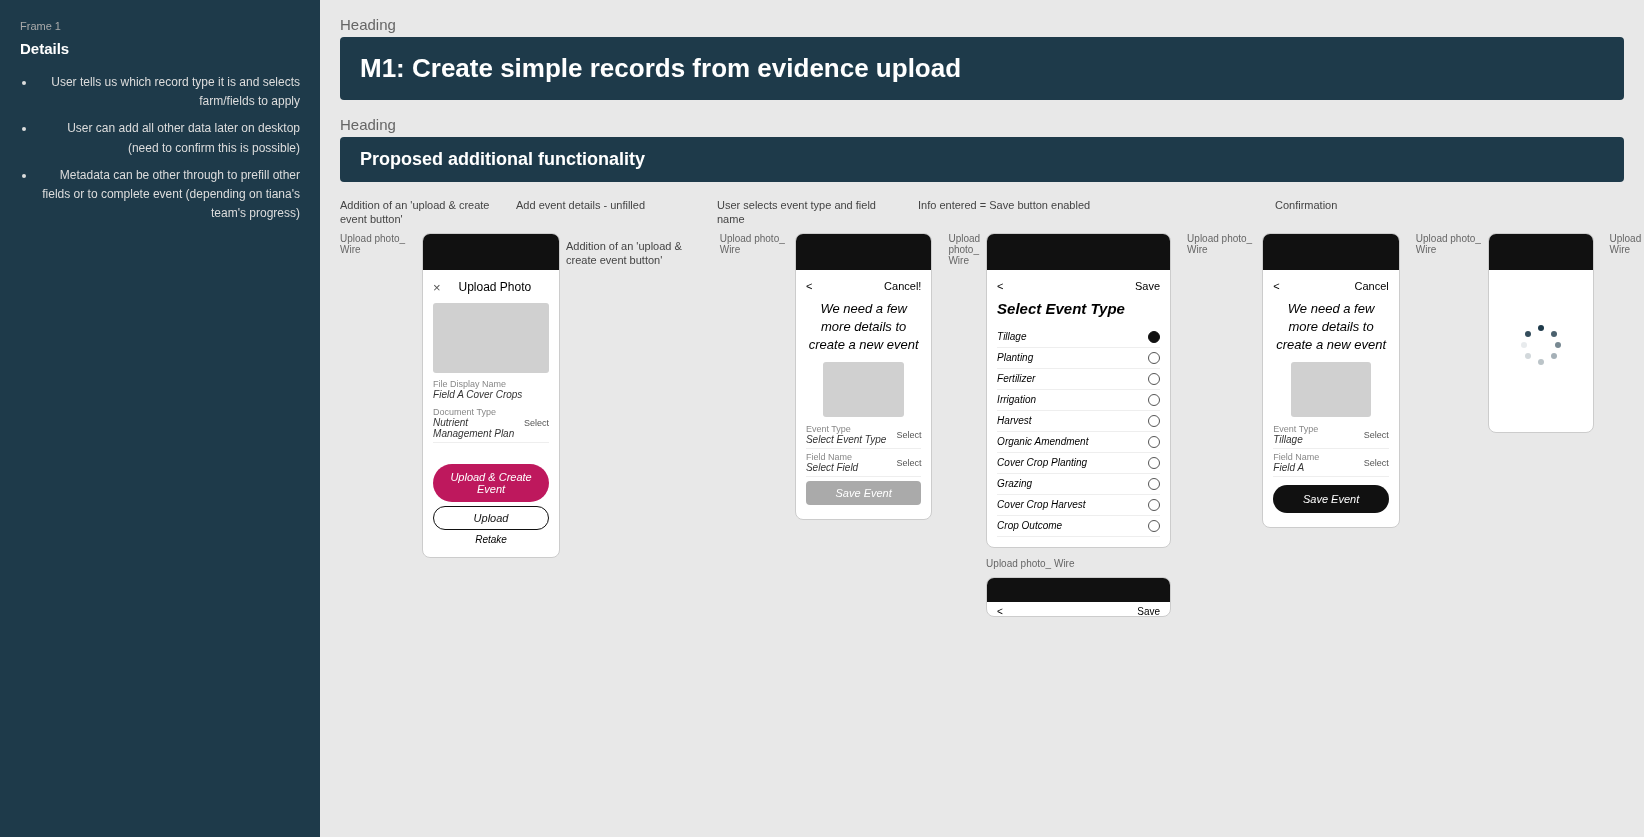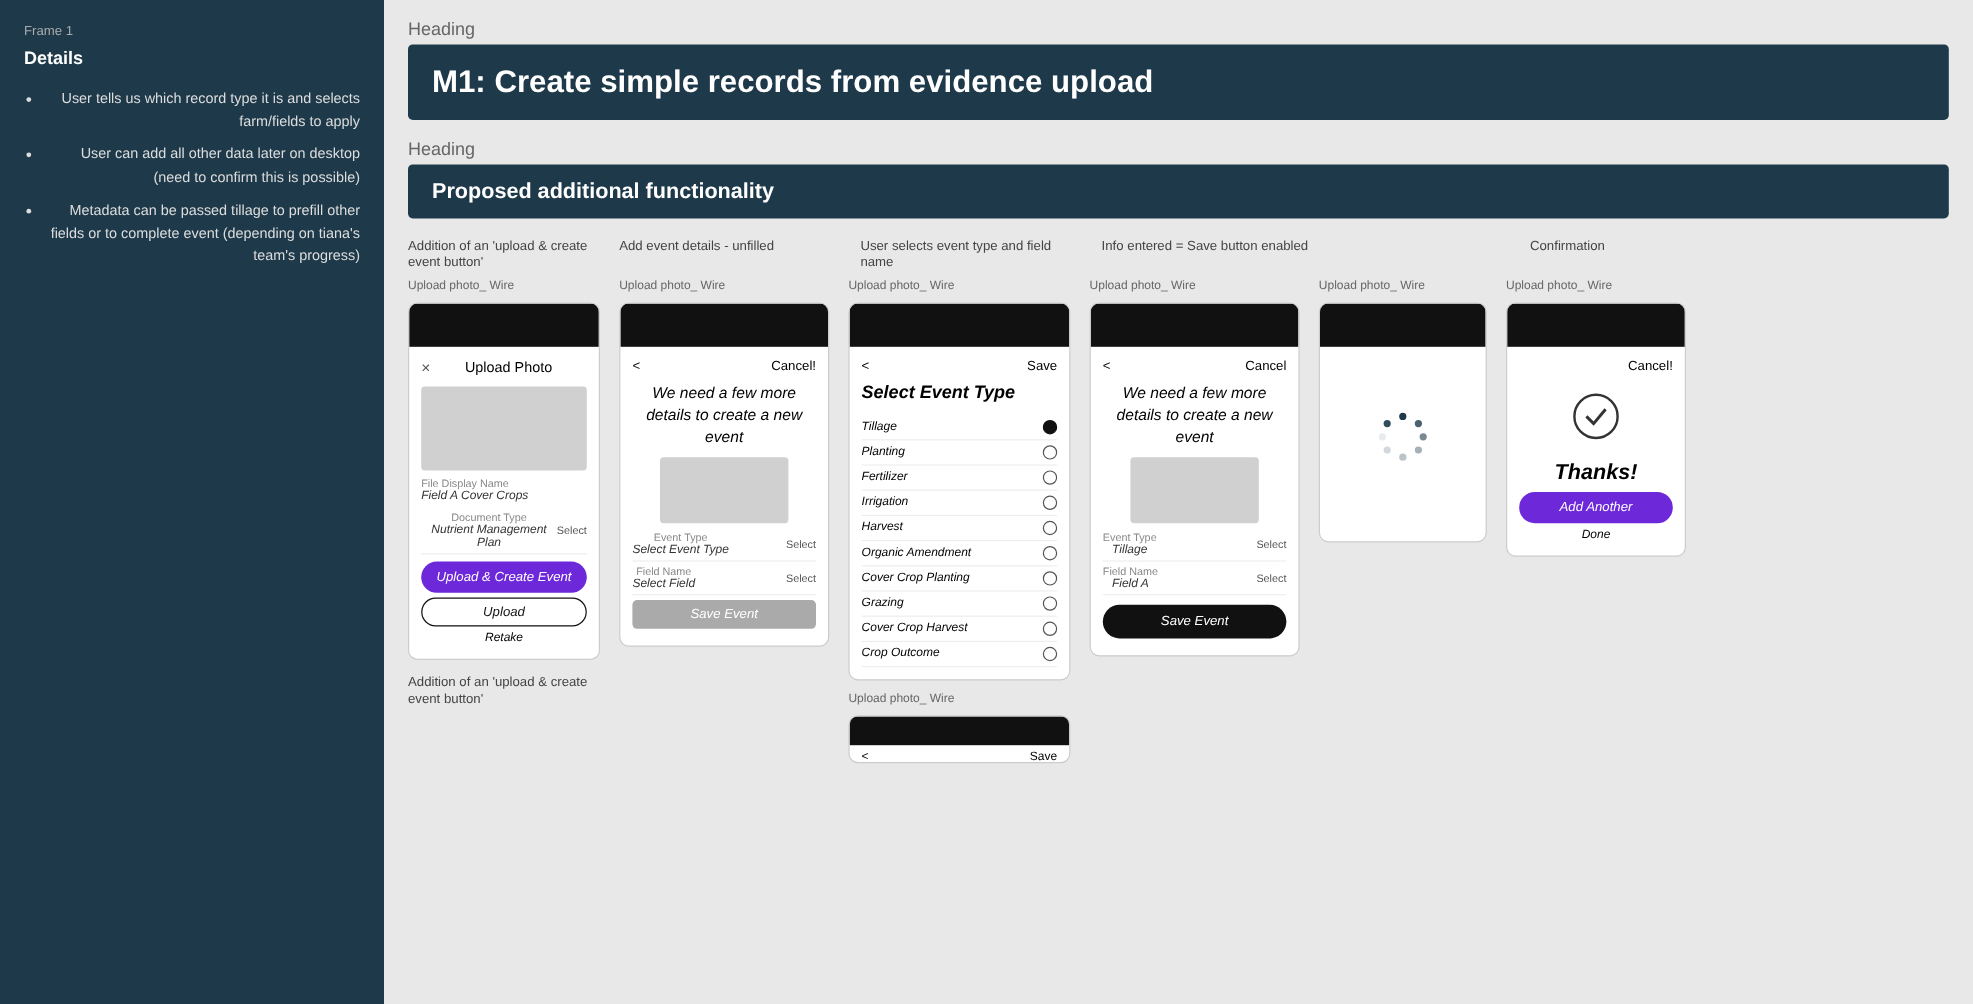--- a/index.html
+++ b/index.html
@@ -90,21 +90,21 @@
 
     
     .steps-row {
       display: flex;
       gap: 16px;
       align-items: flex-start;
     }
 
     .step-col {
       display: flex;
-      flex-direction: column;
+      flex-direction: row;
       gap: 6px;
     }
 
     .wire-label {
       font-size: 10px;
       color: #666;
       margin-bottom: 2px;
     }
 
     
@@ -173,35 +173,34 @@
       color: #333;
       font-style: italic;
     }
     .field-row-inline {
       display: flex;
       justify-content: space-between;
       align-items: center;
       border-bottom: 1px solid #eee;
       padding: 3px 0;
       font-size: 10px;
-      text-align: center;
     }
     .select-btn {
       font-size: 9px;
       color: #555;
     }
 
     .btn-primary {
-      background: #6d28d9;
+      background: #be185d;
       color: white;
       border-radius: 20px;
       padding: 7px 10px;
       text-align: center;
       font-size: 11px;
-      margin: 6px 0 4px;
+      margin: 21px 0 4px;
       font-style: italic;
     }
     .btn-outline {
       background: white;
       color: #111;
       border: 1.5px solid #111;
       border-radius: 20px;
       padding: 5px 10px;
       text-align: center;
       font-size: 11px;
@@ -329,21 +328,21 @@
   </style>
 </head>
 <body>
 
 <div class="sidebar">
   <div class="sidebar-frame-label">Frame 1</div>
   <div class="sidebar-title">Details</div>
   <ul class="sidebar-bullets">
     <li>User tells us which record type it is and selects farm/fields to apply</li>
     <li>User can add all other data later on desktop (need to confirm this is possible)</li>
-    <li>Metadata can be passed tillage to prefill other fields or to complete event (depending on tiana's team's progress)</li>
+    <li>Metadata can be other through to prefill other fields or to complete event (depending on tiana's team's progress)</li>
   </ul>
 </div>
 
 <div class="main">
 
   <div class="heading-label">Heading</div>
   <div class="heading-banner">M1: Create simple records from evidence upload</div>
 
   <div class="heading-label">Heading</div>
   <div class="heading-banner-2">Proposed additional functionality</div>

